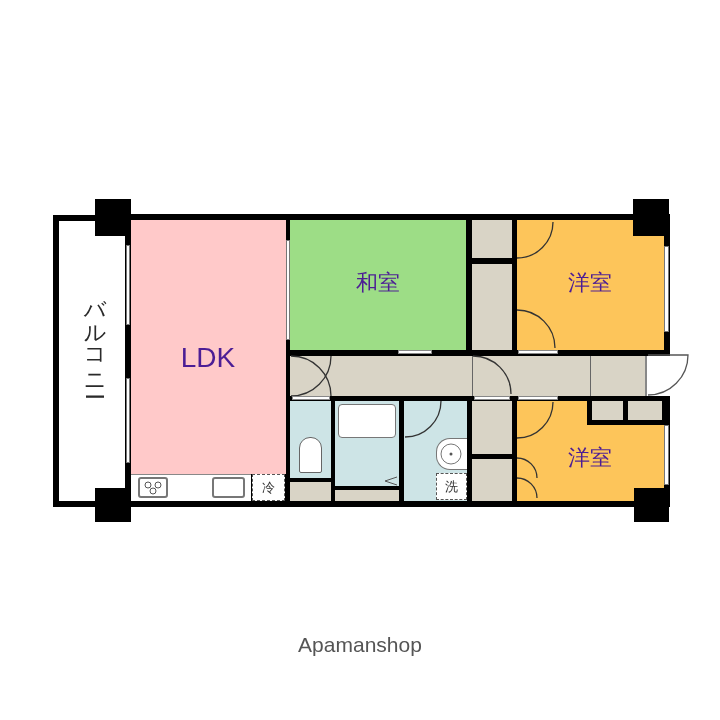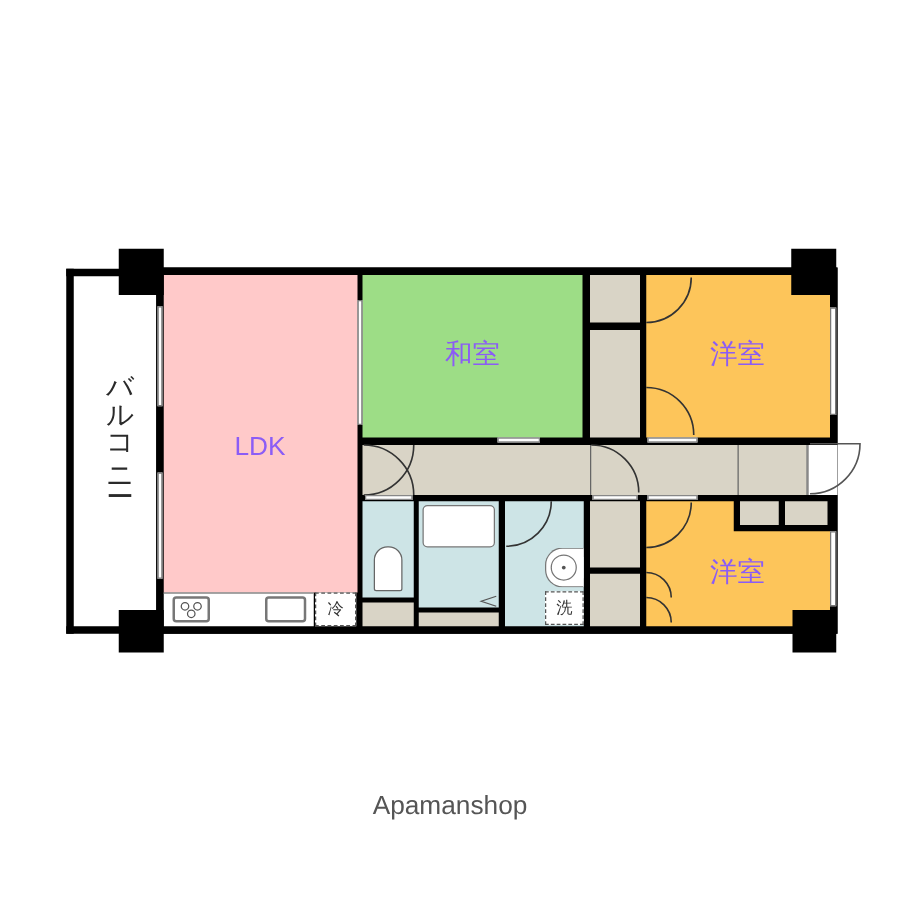--- a/index.html
+++ b/index.html
@@ -1,33 +1,33 @@
 <!DOCTYPE html>
 <html><head>
   <meta charset="utf-8">
   <style>
     html, body { margin:0; padding:0; background:#ffffff; }
     body { width:720px; height:720px; position:relative; overflow:hidden; font-family:"DejaVu Sans", sans-serif; }
     .abs { position:absolute; box-sizing:border-box; }
-    .room-label { position:absolute; font-size:22px; color:#8b5cf6; white-space:nowrap; transform:translate(-50%,-50%); }
+    .room-label { position:absolute; font-size:22px; color:#4c1d95; white-space:nowrap; transform:translate(-50%,-50%); }
     .win { position:absolute; background:#fff; border:1px solid #777; box-sizing:border-box; }
     svg.arc { position:absolute; overflow:visible; }
   </style>
 </head>
 <body>
 
 <div class="abs" style="left:0;top:0;width:720px;height:720px;">
 
   <div class="abs" style="left:53px;top:215px;width:78px;height:292px;border:6px solid #000;border-right:none;background:#fff;"></div>
   <div class="abs" style="left:80px;top:285px;width:30px;font-size:22px;line-height:30px;text-align:center;color:#2a2a2a;writing-mode:vertical-rl;">バルコニー</div>
 
   <div class="abs" style="left:125px;top:214px;width:545px;height:293px;border:6px solid #000;background:#000;"></div>
 
   <div class="abs" style="left:131px;top:220px;width:155px;height:254px;background:#ffc9c9;"></div>
-  <div class="room-label" style="left:208px;top:358px;font-family:'Liberation Sans',sans-serif;font-size:21px;">LDK</div>
+  <div class="room-label" style="left:208px;top:358px;font-family:'Liberation Sans',sans-serif;font-size:28px;">LDK</div>
 
   <div class="abs" style="left:131px;top:474px;width:120px;height:27px;background:#fff;border-top:1px solid #888;"></div>
   <div class="abs" style="left:138px;top:477px;width:30px;height:21px;border:2px solid #777;border-radius:3px;background:#fff;">
     <svg width="26" height="17" viewBox="0 0 26 17">
         <circle cx="8" cy="6" r="3" fill="none" stroke="#555"></circle>
         <circle cx="18" cy="6" r="3" fill="none" stroke="#555"></circle>
         <circle cx="13" cy="12" r="3" fill="none" stroke="#555"></circle>
       </svg>
   </div>
   <div class="abs" style="left:212px;top:477px;width:33px;height:21px;border:2px solid #777;border-radius:3px;background:#fff;"></div>

